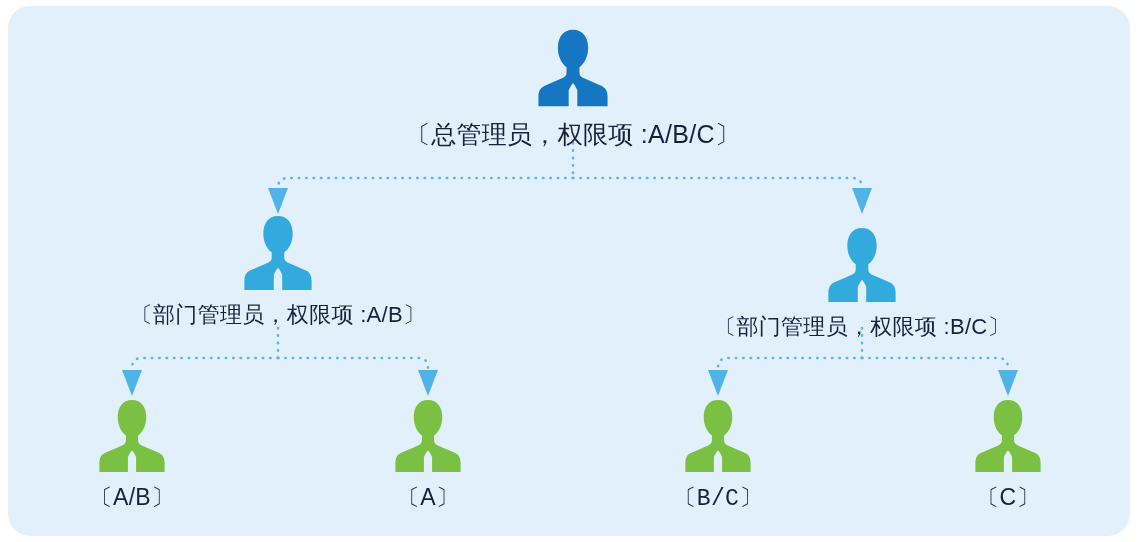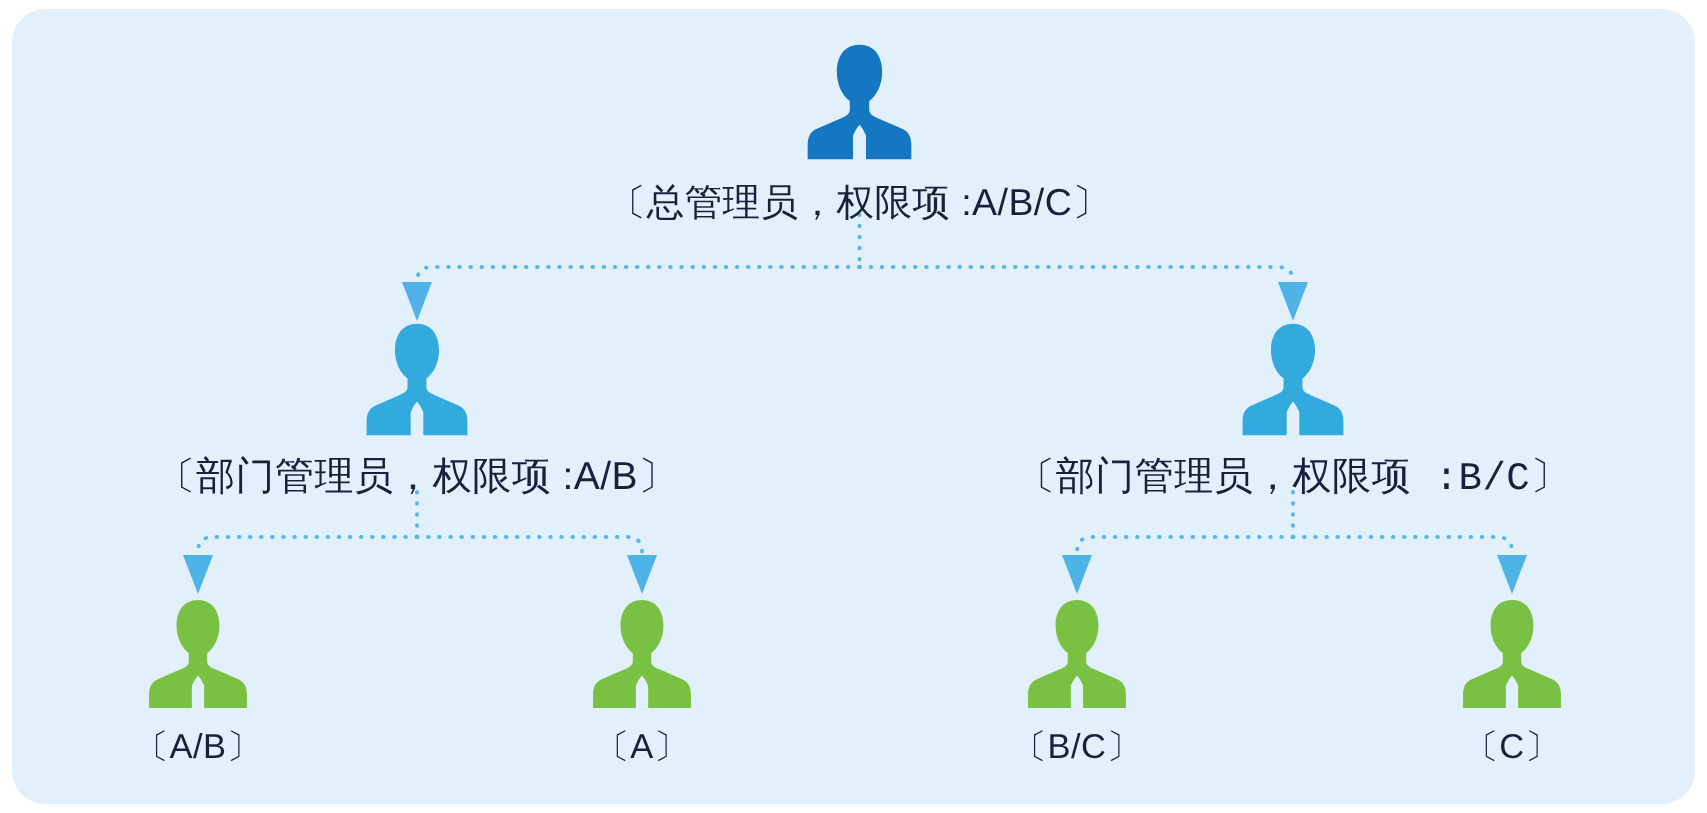--- a/index.html
+++ b/index.html
@@ -36,21 +36,21 @@
   }
   .node svg.person{display:inline-block;vertical-align:top;}
   .label{
     display:block;
     color:#17213b;
     white-space:nowrap;
     font-weight:400;
     letter-spacing:0.3px;
   }
   .lvl1 .label{font-size:25px;text-align:center;}
-  .lvl2 .label{font-size:26px;}
+  .lvl2 .label{font-size:22px;}
   .lvl3 .label{font-size:23px;}
 </style>
 </head>
 <body>
 
 <div id="panel"></div>
 
 <svg id="connectors" viewBox="0 0 1138 542">
     <path d="M573 143 L573 178" fill="none" stroke="#59b6e8" stroke-width="2.6" stroke-linecap="round" stroke-dasharray="0.4 7"></path>
     <path d="M573 178 L288 178 Q278 178 278 188 L278 188" fill="none" stroke="#59b6e8" stroke-width="2.6" stroke-linecap="round" stroke-dasharray="0.4 7"></path>
@@ -75,21 +75,21 @@
           <path fill="#1577c2" d="M50 2 C36 2 29 13 29 27 C29 39 34 49 41 54 L41 62 C41 66 38 68 33 70 L10 80 C4 83 2 88 2 95 L2 108 L44 108 L44 86 L47 80 L50 76 L53 80 L56 86 L56 108 L98 108 L98 95 C98 88 96 83 90 80 L67 70 C62 68 59 66 59 62 L59 54 C66 49 71 39 71 27 C71 13 64 2 50 2 Z"></path>
         </svg></span>
       <span class="label" style="margin-top: 90px;">〔总管理员，权限项 :A/B/C〕</span>
     </div>
     <div class="node lvl2" style="left: 278px; top: 214px;">
       <span class="icon-wrap"><svg class="person" width="70" height="78" viewBox="0 0 100 110">
           <path fill="#33aade" d="M50 2 C36 2 29 13 29 27 C29 39 34 49 41 54 L41 62 C41 66 38 68 33 70 L10 80 C4 83 2 88 2 95 L2 108 L44 108 L44 86 L47 80 L50 76 L53 80 L56 86 L56 108 L98 108 L98 95 C98 88 96 83 90 80 L67 70 C62 68 59 66 59 62 L59 54 C66 49 71 39 71 27 C71 13 64 2 50 2 Z"></path>
         </svg></span>
       <span class="label" style="margin-top: 86px;">〔部门管理员，权限项 :A/B〕</span>
     </div>
-    <div class="node lvl2" style="left: 862px; top: 214px; font-family: Liberation Mono, monospace;">
+    <div class="node lvl2" style="left: 862px; top: 226px;">
       <span class="icon-wrap"><svg class="person" width="70" height="78" viewBox="0 0 100 110">
           <path fill="#33aade" d="M50 2 C36 2 29 13 29 27 C29 39 34 49 41 54 L41 62 C41 66 38 68 33 70 L10 80 C4 83 2 88 2 95 L2 108 L44 108 L44 86 L47 80 L50 76 L53 80 L56 86 L56 108 L98 108 L98 95 C98 88 96 83 90 80 L67 70 C62 68 59 66 59 62 L59 54 C66 49 71 39 71 27 C71 13 64 2 50 2 Z"></path>
         </svg></span>
       <span class="label" style="margin-top: 86px;">〔部门管理员，权限项 :B/C〕</span>
     </div>
     <div class="node lvl3" style="left: 132px; top: 398px;">
       <span class="icon-wrap"><svg class="person" width="68" height="76" viewBox="0 0 100 110">
           <path fill="#7ac143" d="M50 2 C36 2 29 13 29 27 C29 39 34 49 41 54 L41 62 C41 66 38 68 33 70 L10 80 C4 83 2 88 2 95 L2 108 L44 108 L44 86 L47 80 L50 76 L53 80 L56 86 L56 108 L98 108 L98 95 C98 88 96 83 90 80 L67 70 C62 68 59 66 59 62 L59 54 C66 49 71 39 71 27 C71 13 64 2 50 2 Z"></path>
         </svg></span>
       <span class="label" style="margin-top: 84px;">〔A/B〕</span>
@@ -97,21 +97,21 @@
     <div class="node lvl3" style="left: 428px; top: 398px;">
       <span class="icon-wrap"><svg class="person" width="68" height="76" viewBox="0 0 100 110">
           <path fill="#7ac143" d="M50 2 C36 2 29 13 29 27 C29 39 34 49 41 54 L41 62 C41 66 38 68 33 70 L10 80 C4 83 2 88 2 95 L2 108 L44 108 L44 86 L47 80 L50 76 L53 80 L56 86 L56 108 L98 108 L98 95 C98 88 96 83 90 80 L67 70 C62 68 59 66 59 62 L59 54 C66 49 71 39 71 27 C71 13 64 2 50 2 Z"></path>
         </svg></span>
       <span class="label" style="margin-top: 84px;">〔A〕</span>
     </div>
     <div class="node lvl3" style="left: 718px; top: 398px;">
       <span class="icon-wrap"><svg class="person" width="68" height="76" viewBox="0 0 100 110">
           <path fill="#7ac143" d="M50 2 C36 2 29 13 29 27 C29 39 34 49 41 54 L41 62 C41 66 38 68 33 70 L10 80 C4 83 2 88 2 95 L2 108 L44 108 L44 86 L47 80 L50 76 L53 80 L56 86 L56 108 L98 108 L98 95 C98 88 96 83 90 80 L67 70 C62 68 59 66 59 62 L59 54 C66 49 71 39 71 27 C71 13 64 2 50 2 Z"></path>
         </svg></span>
-      <span class="label" style="margin-top: 84px;">〔B/C〕</span>
+      <span class="label" style="margin-top: 84px; font-family: Liberation Mono, monospace;">〔B/C〕</span>
     </div>
     <div class="node lvl3" style="left: 1008px; top: 398px;">
       <span class="icon-wrap"><svg class="person" width="68" height="76" viewBox="0 0 100 110">
           <path fill="#7ac143" d="M50 2 C36 2 29 13 29 27 C29 39 34 49 41 54 L41 62 C41 66 38 68 33 70 L10 80 C4 83 2 88 2 95 L2 108 L44 108 L44 86 L47 80 L50 76 L53 80 L56 86 L56 108 L98 108 L98 95 C98 88 96 83 90 80 L67 70 C62 68 59 66 59 62 L59 54 C66 49 71 39 71 27 C71 13 64 2 50 2 Z"></path>
         </svg></span>
       <span class="label" style="margin-top: 84px;">〔C〕</span>
     </div>
   </div>
 
 </body></html>

